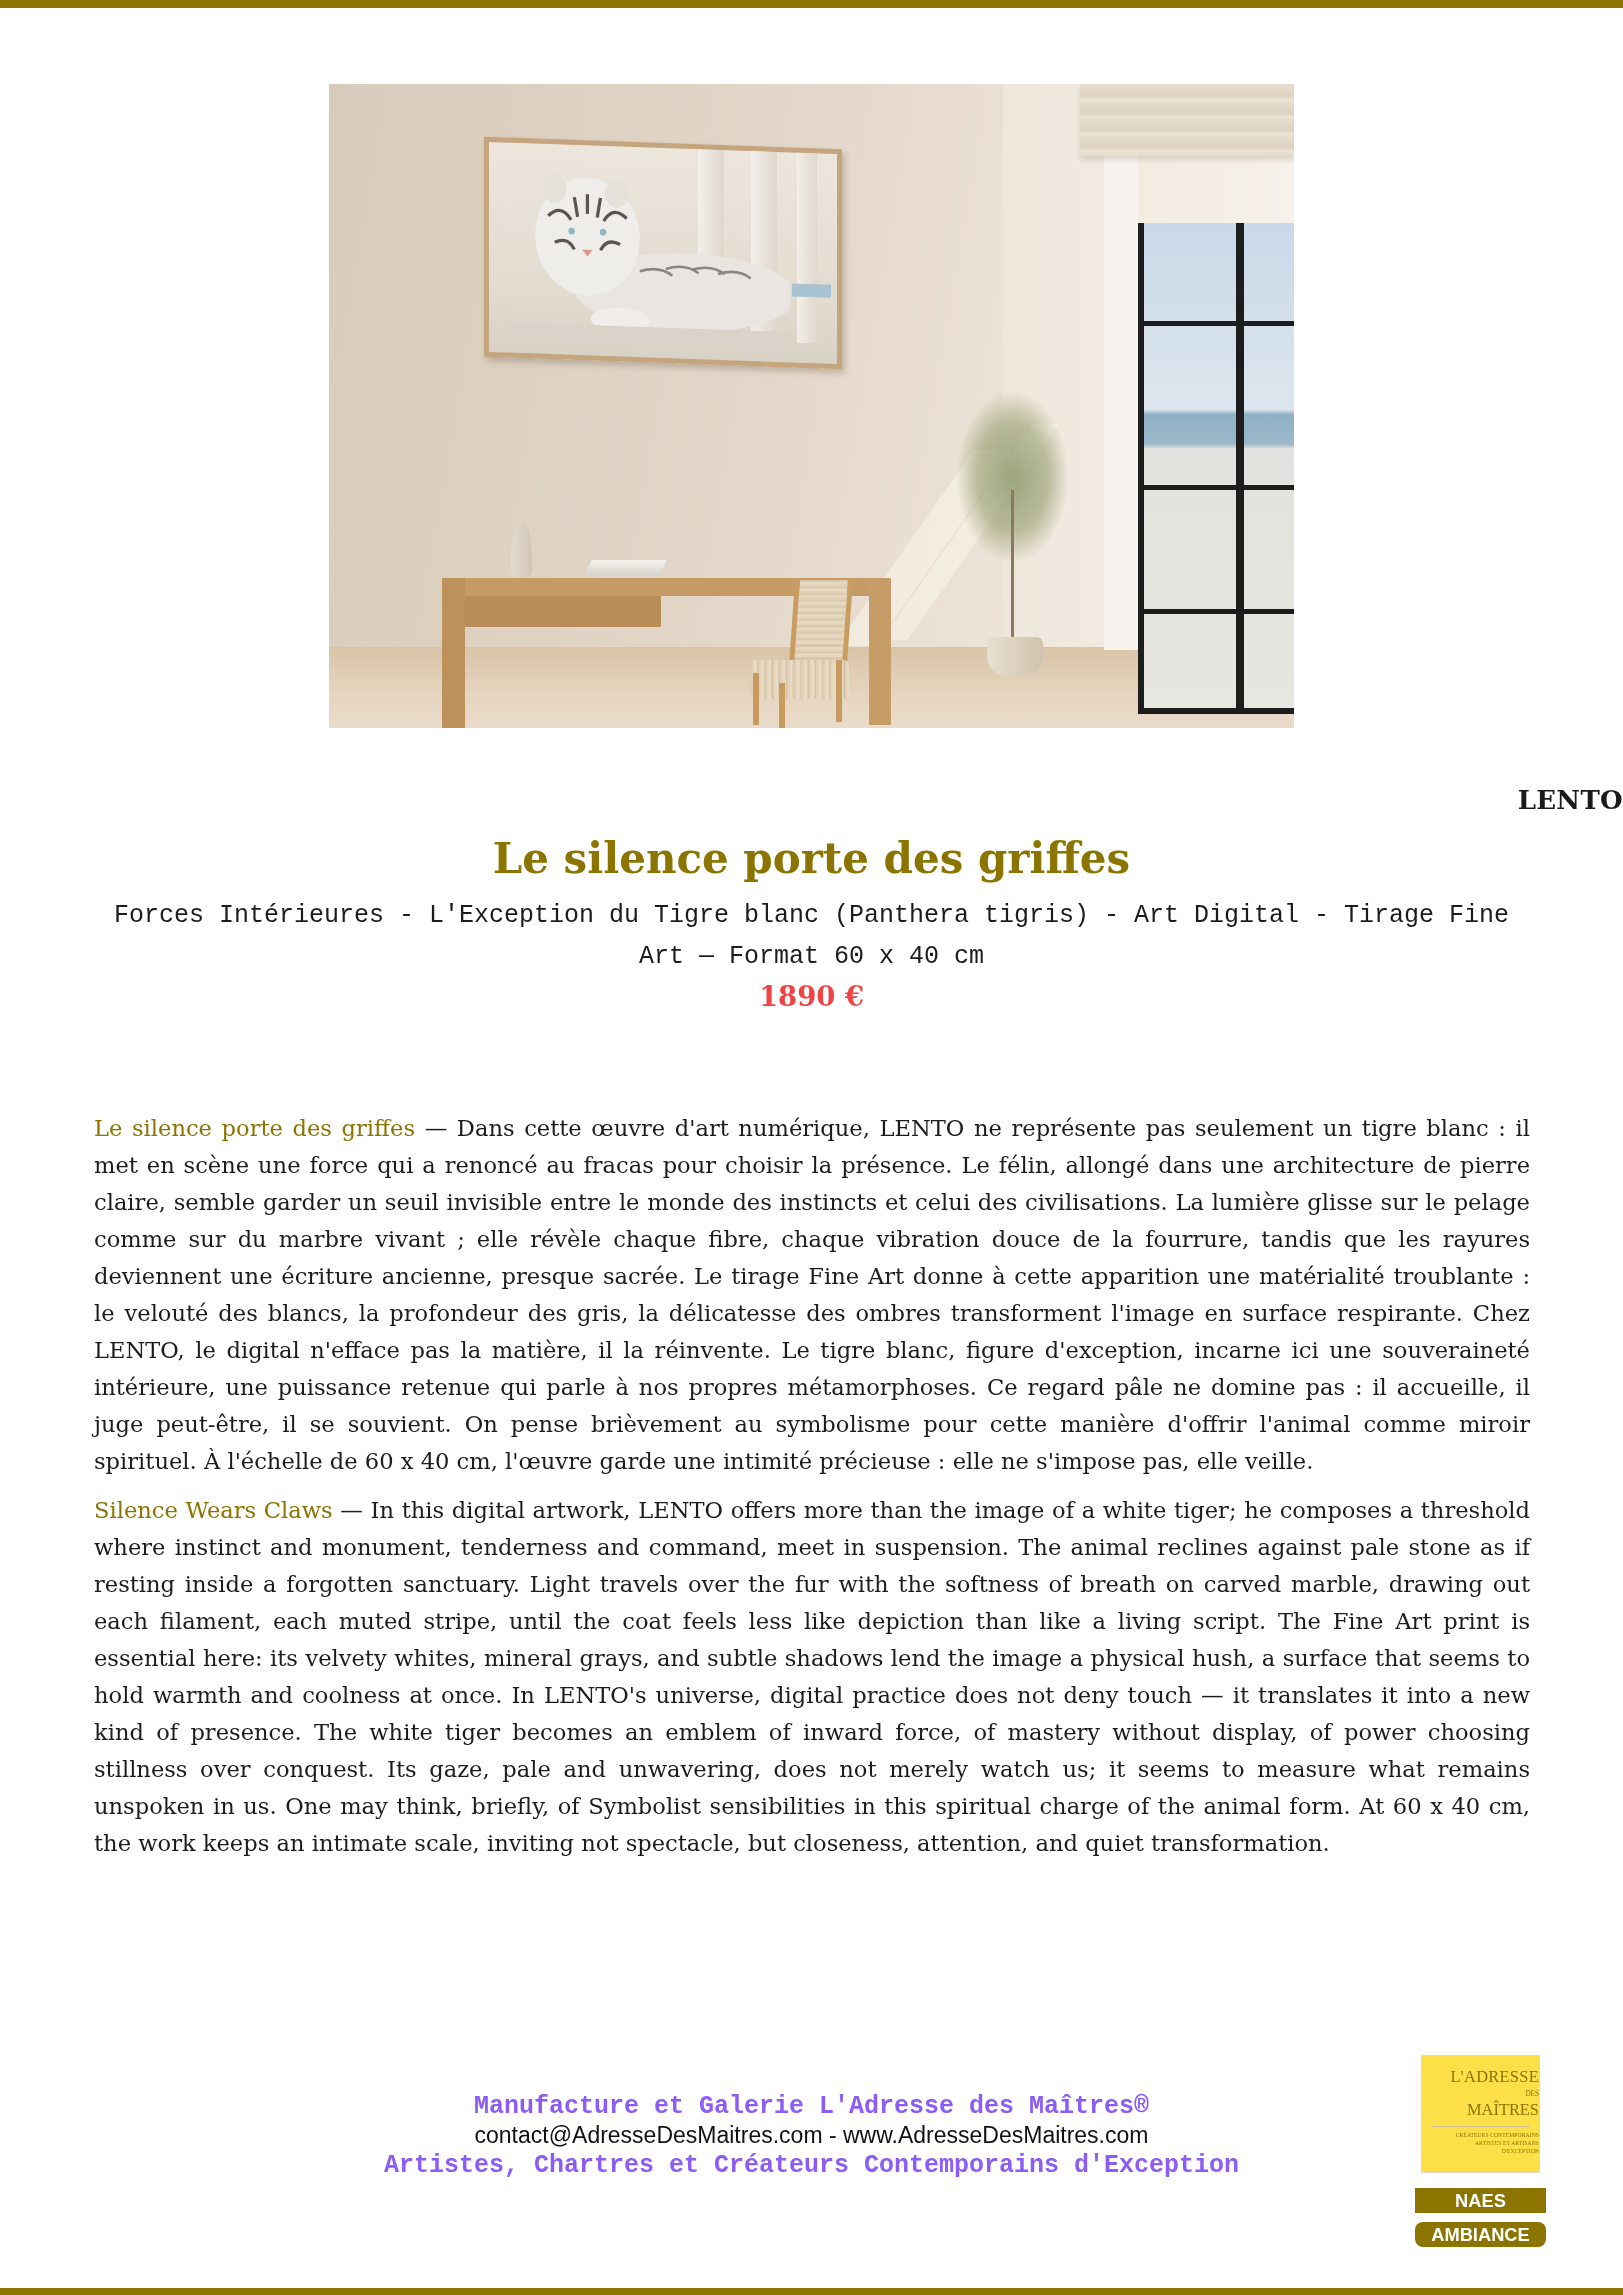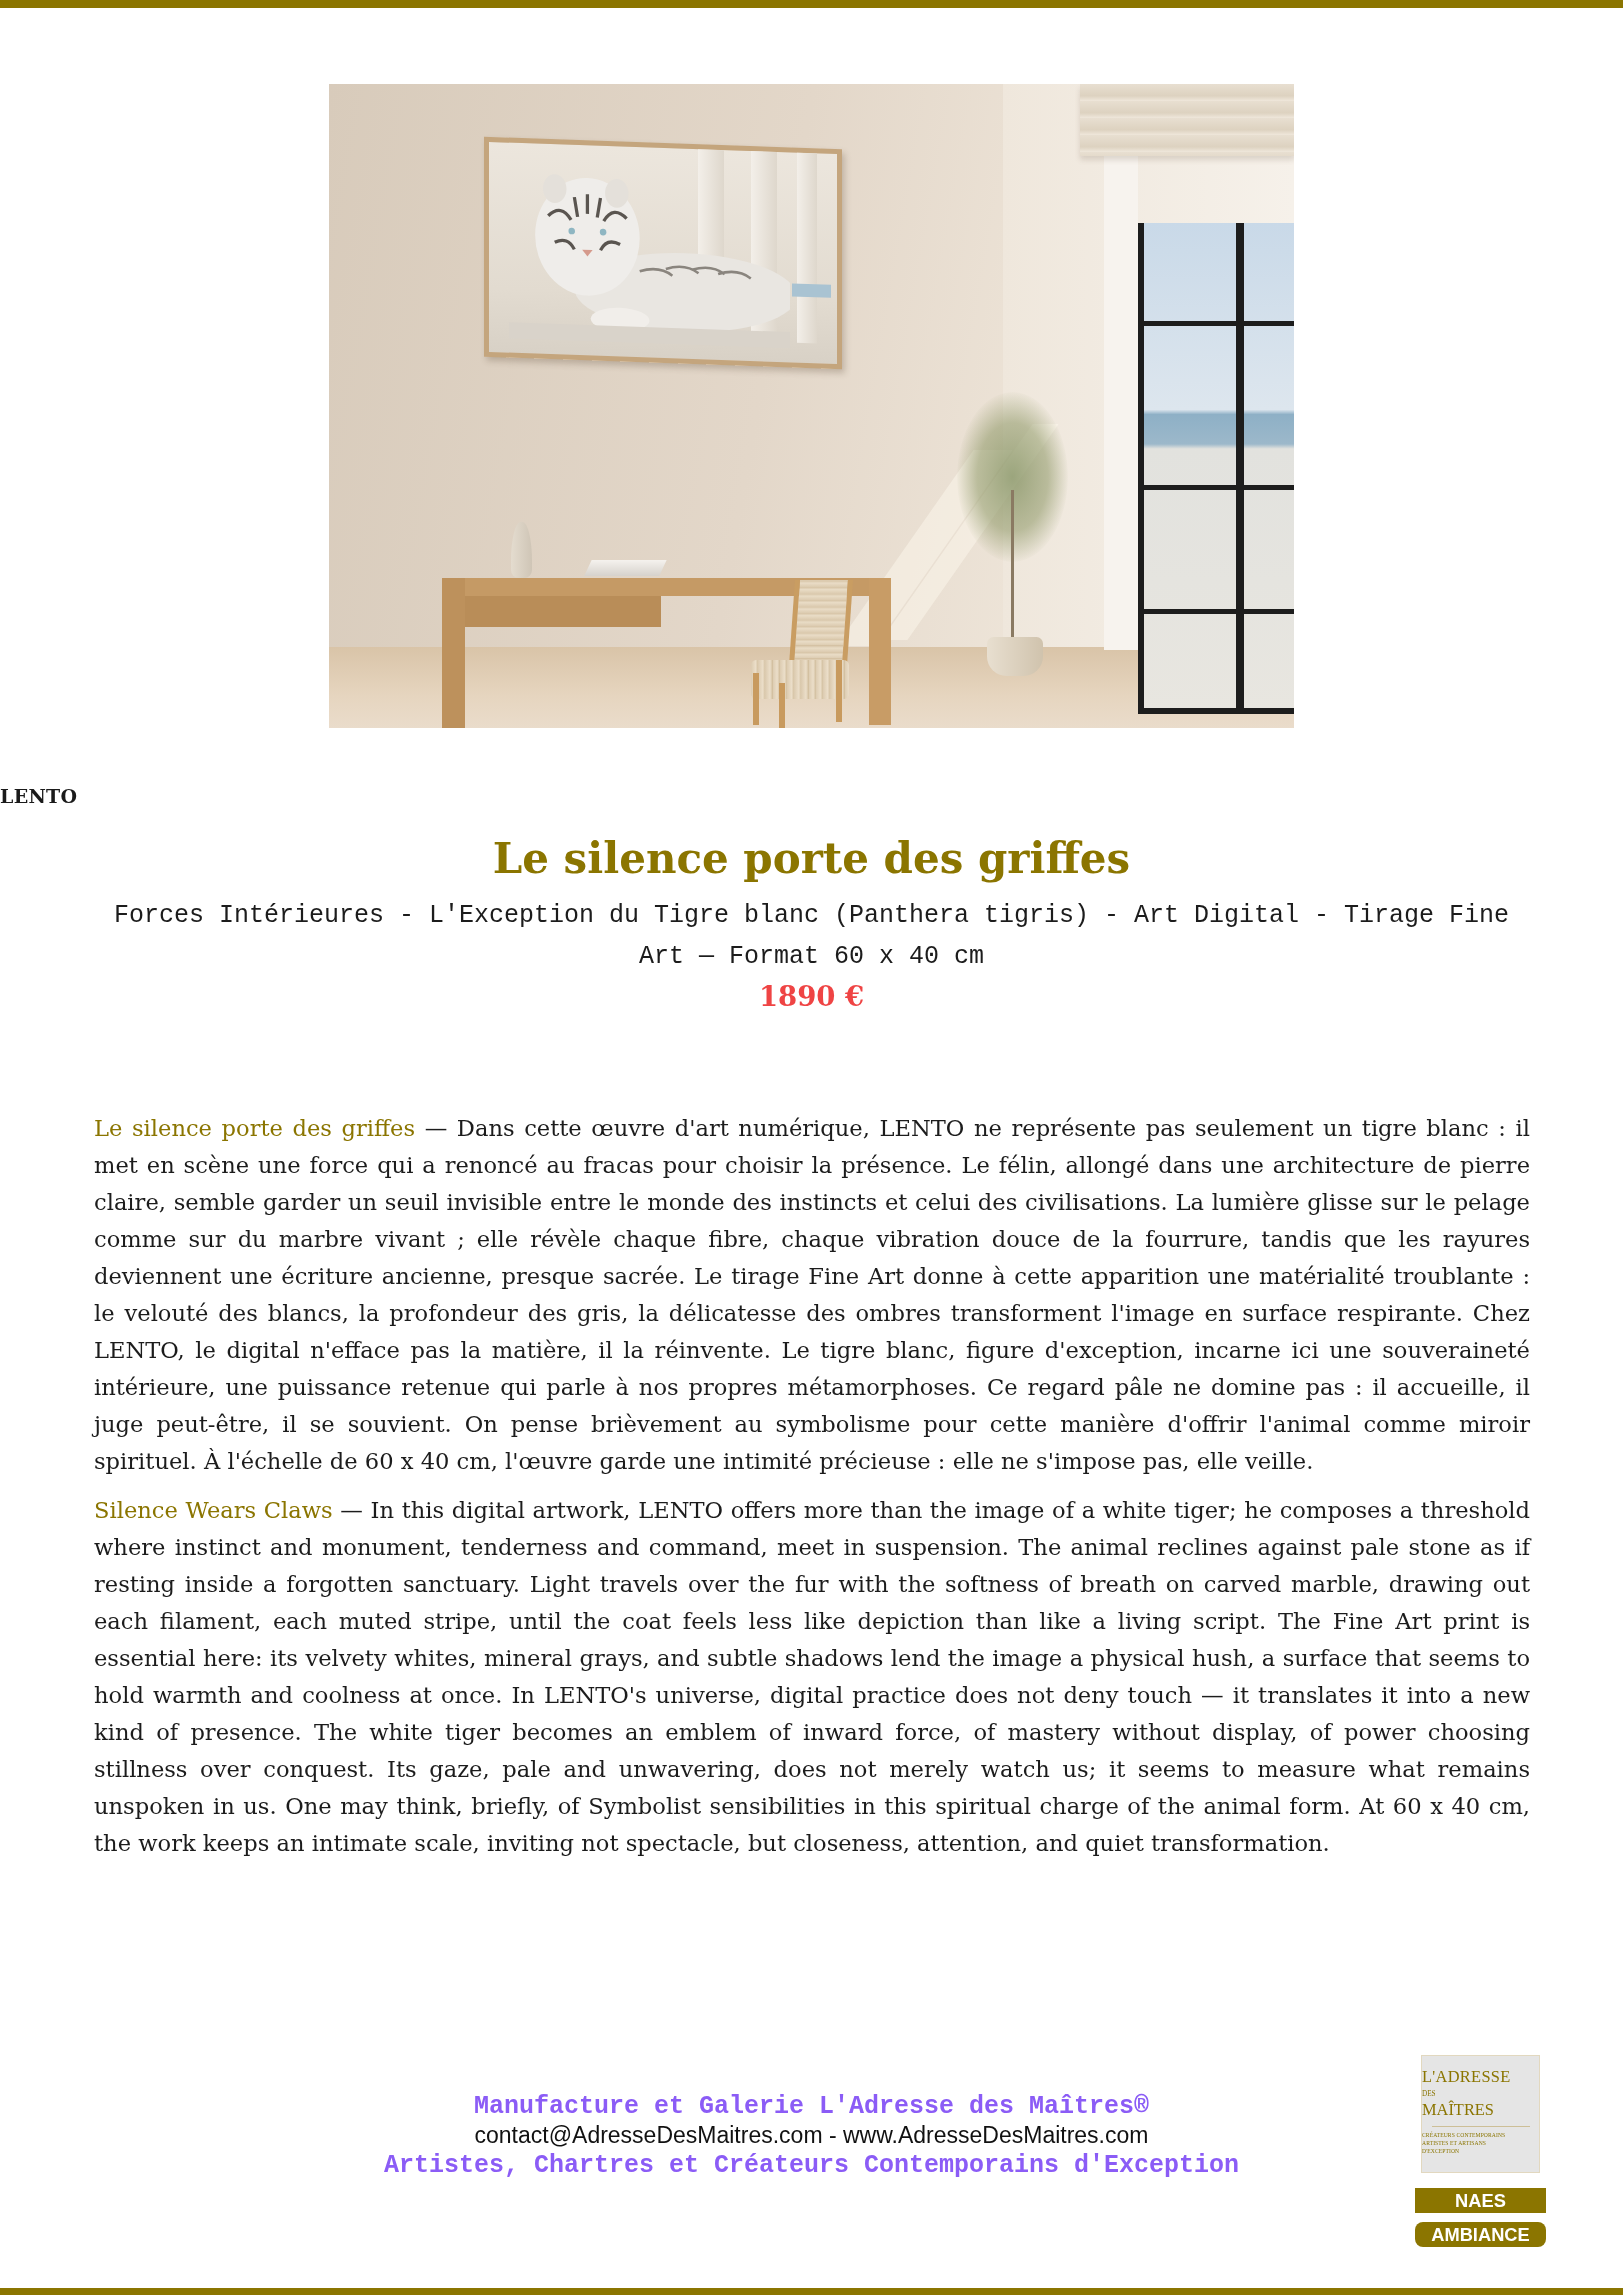--- a/index.html
+++ b/index.html
@@ -197,24 +197,24 @@
       left: 775px; top: 72px;
       width: 34px; height: 494px;
       background: #f7f3ee;
     }
 
     
     .artist {
       position: absolute;
       left: 0; top: 785px;
       width: 1623px;
-      text-align: left;
+      text-align: right;
       font-family: "DejaVu Serif", serif;
       font-weight: bold;
-      font-size: 19px;
+      font-size: 26px;
       letter-spacing: 0.3px;
       color: #1a1a1a;
     }
     .artwork-title {
       position: absolute;
       left: 0; top: 834px;
       width: 1623px;
       text-align: center;
       font-family: "DejaVu Serif", serif;
       font-weight: bold;
@@ -276,24 +276,24 @@
       font-weight: bold;
       font-size: 25px;
       font-family: Liberation Mono, monospace;
     }
     .logo-box {
       position: absolute;
       left: 1421px; top: 2055px;
       width: 119px; height: 118px;
       border: 1.3px solid #e2d8bf;
       box-sizing: border-box;
-      text-align: left;
+      text-align: right;
       font-family: "Liberation Serif", serif;
       color: #8b7500;
-      background: #e5e5e5;
+      background: #fde047;
     }
     .logo-box .l1 {
       margin-top: 10.5px;
       font-size: 16.4px;
       letter-spacing: 0.3px;
     }
     .logo-box .l2 {
       font-size: 7.2px;
       margin-top: 3.3px;
     }

